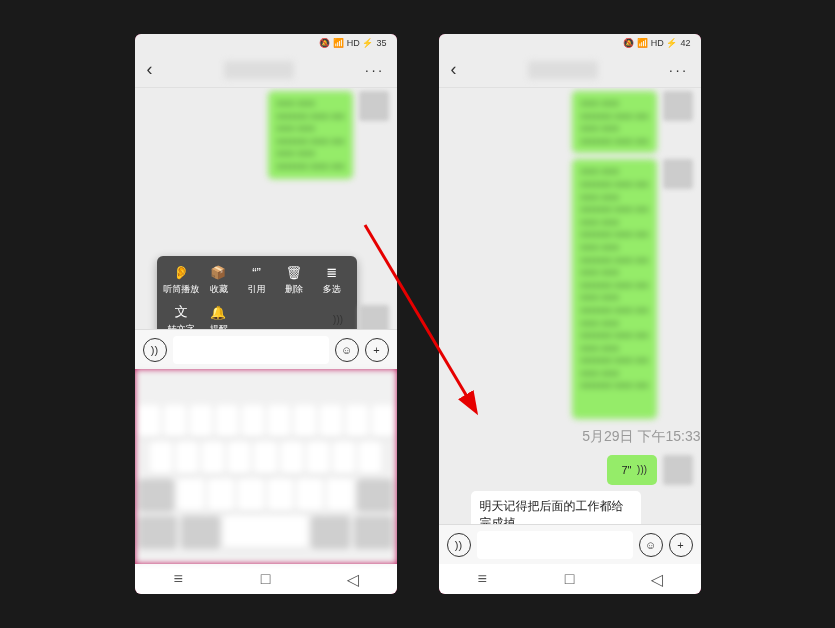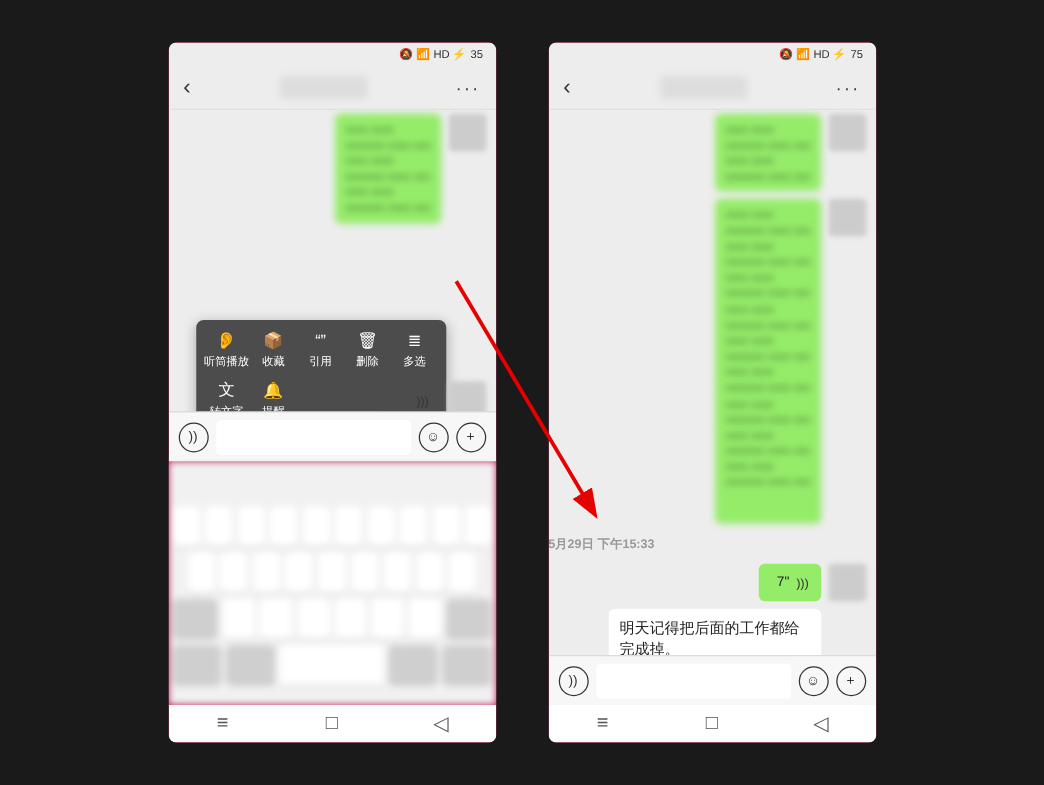--- a/index.html
+++ b/index.html
@@ -84,25 +84,24 @@
     gap: 5px;
     font-size: 12px;
     color: #222;
     min-width: 50px;
     justify-content: flex-end;
   }
   .voice-bubble .dur { font-size: 11px; }
   .voice-bars::after { content: "((("; transform: rotate(180deg); display:inline-block; font-size:10px; color:#333; }
 
   .timestamp {
-    text-align: left;
-    font-size: 10px;
+    text-align: right;
+    font-size: 14px;
     color: #999;
     padding: 6px 0;
-    font-weight: bold;
   }
 
   .trans-box {
     background: #fff;
     border-radius: 5px;
     padding: 7px 9px;
     font-size: 12px;
     color: #222;
     max-width: 170px;
     line-height: 1.4;
@@ -303,21 +302,21 @@
   <div class="navbar">
     <div class="navbtn">≡</div>
     <div class="navbtn">□</div>
     <div class="navbtn">◁</div>
   </div>
 </div>
 
 <div class="phone">
   <div class="statusbar">
     <span>🔕 📶 HD ⚡</span>
-    <span>75</span>
+    <span>42</span>
   </div>
   <div class="topbar">
     <div class="back">‹</div>
     <div class="title"></div>
     <div class="more">···</div>
   </div>
   <div class="chat">
     <div class="msg-row out">
       <div class="bubble" style="min-height:60px">xxxx xxxx<br>xxxxxxx xxxx xxx<br>xxxx xxxx<br>xxxxxxx xxxx xxx</div>
       <div class="avatar"></div>
@@ -329,21 +328,21 @@
 
     <div class="timestamp">5月29日 下午15:33</div>
 
     <div class="msg-row out">
       <div class="voice-bubble">
         <span class="dur">7"</span>
         <span class="voice-bars"></span>
       </div>
       <div class="avatar"></div>
     </div>
-    <div class="msg-row out" style="padding-right:44px">
+    <div class="msg-row out" style="padding-right:60px">
       <div class="trans-box">明天记得把后面的工作都给完成掉。</div>
     </div>
 
   </div>
 
   <div class="inputbar">
     <div class="circle-btn">))</div>
     <div class="txtfield"></div>
     <div class="circle-btn">☺</div>
     <div class="circle-btn">+</div>

